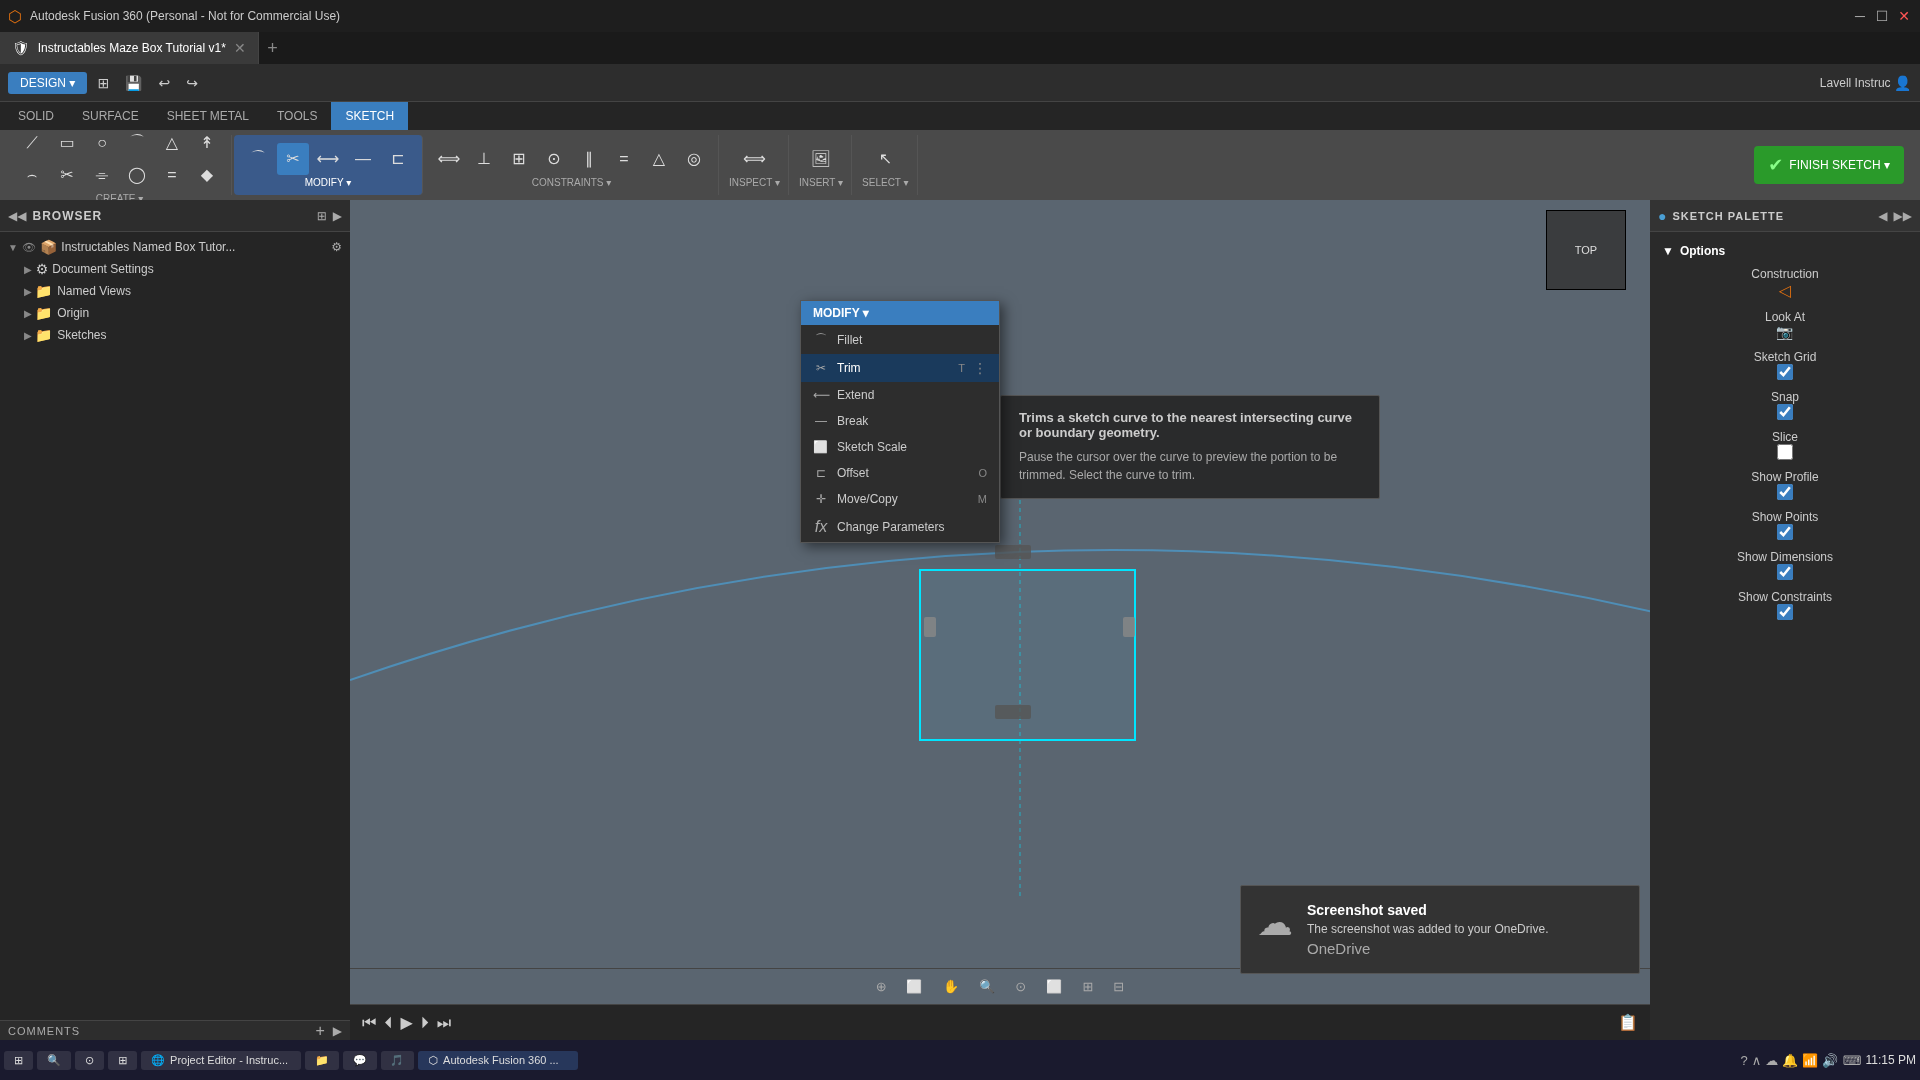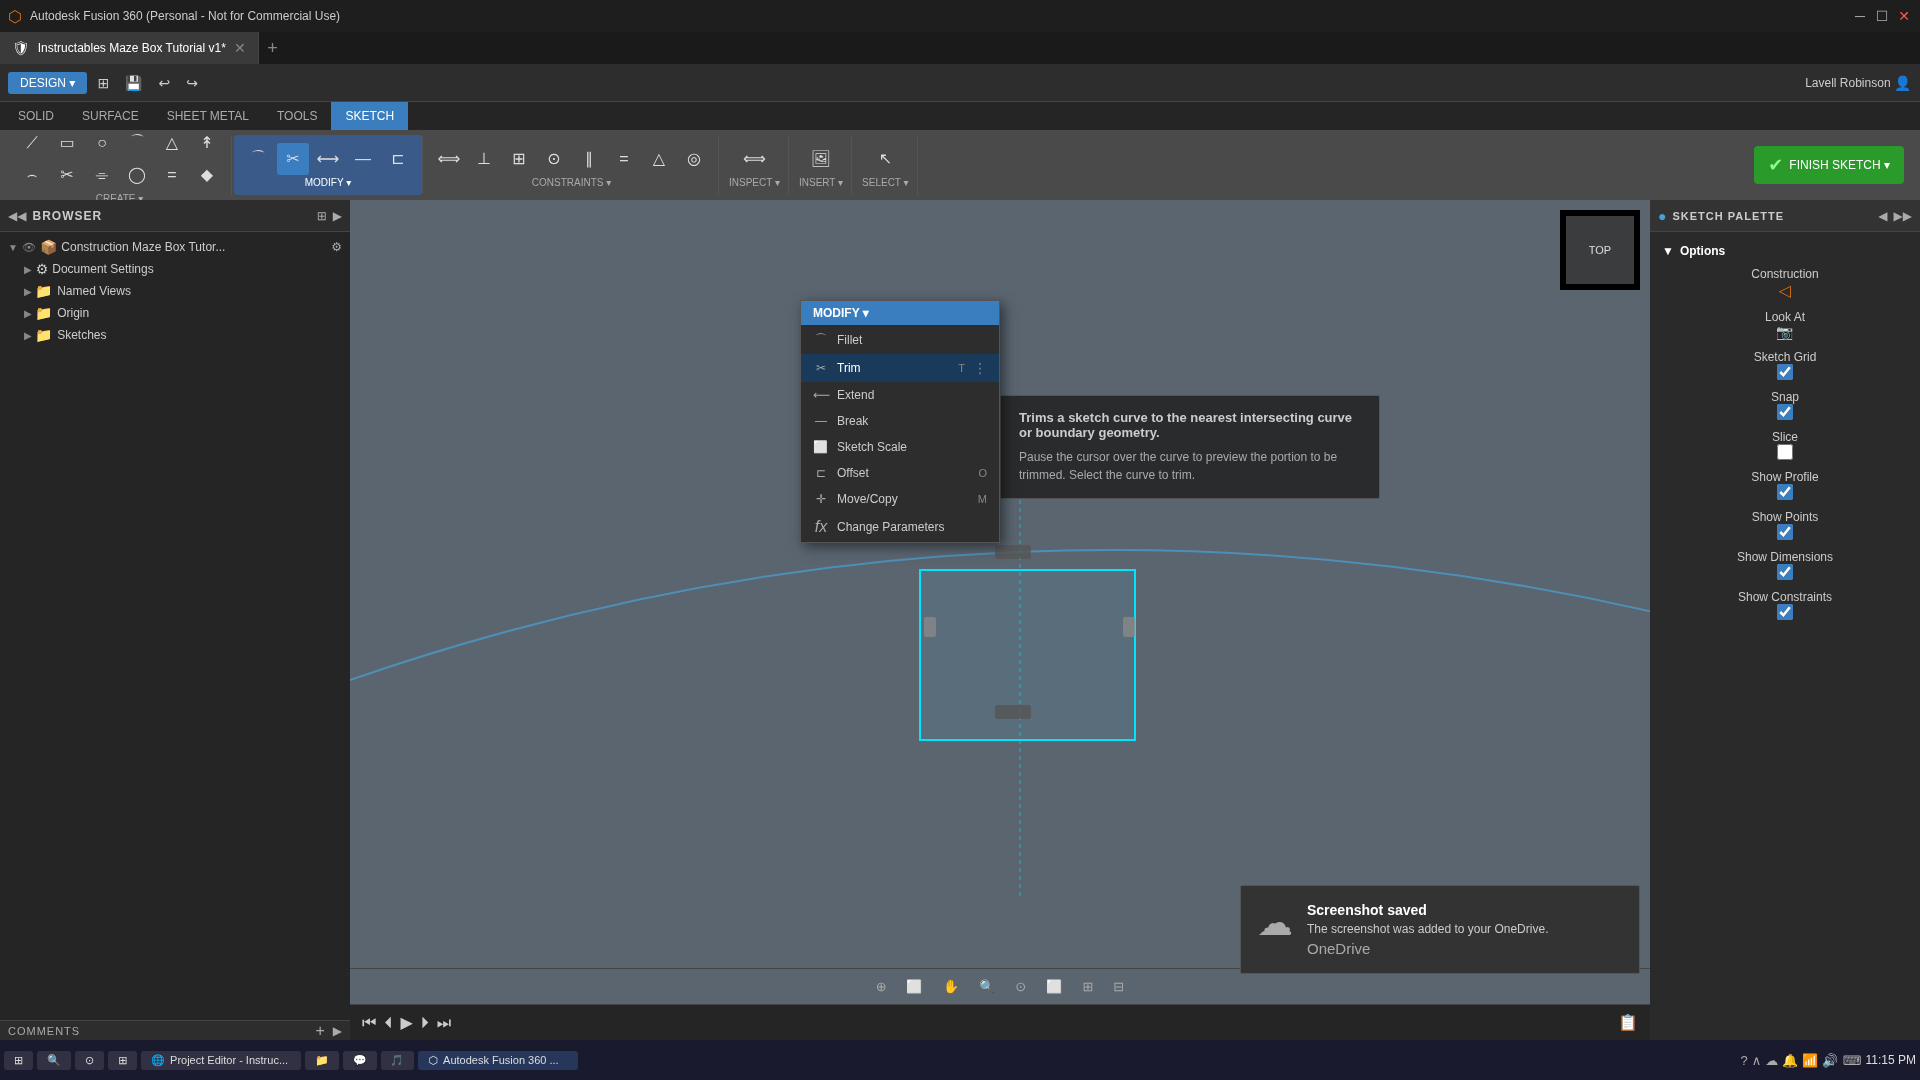--- a/index.html
+++ b/index.html
@@ -104,24 +104,24 @@
     }
     
     #sketch-svg {
       position: absolute;
       top: 0; left: 0;
       width: 100%; height: 100%;
     }
     
     #view-cube {
       position: absolute;
-      top: 10px; right: 10px;
+      top: 10px; right: 24px;
       width: 80px; height: 80px;
       background: rgba(50,50,50,0.8);
-      border: 6px solid #000000;
+      border: 1px solid #000000;
       display: flex; align-items: center; justify-content: center;
       color: #ddd; font-size: 11px;
     }
     #sketch-palette-header {
       background: #333;
       height: 32px;
       display: flex;
       align-items: center;
       padding: 0 8px;
       gap: 6px;
@@ -396,21 +396,21 @@
 
   <div id="header-left">
     <button class="design-btn">
       <span>DESIGN ▾</span>
     </button>
     <button class="nav-btn">⊞</button>
     <button class="nav-btn">💾</button>
     <button class="nav-btn">↩</button>
     <button class="nav-btn">↪</button>
     <span style="flex:1"></span>
-    <span style="color:#ccc;font-size:12px;">Lavell Robinson</span>
+    <span style="color:#ccc;font-size:12px;">Lavell Instruc</span>
     <span style="color:#3a7ebf;font-size:14px;cursor:pointer;">👤</span>
   </div>
 
   <div id="ribbon-tabs">
     <div class="ribbon-tab">SOLID</div>
     <div class="ribbon-tab">SURFACE</div>
     <div class="ribbon-tab">SHEET METAL</div>
     <div class="ribbon-tab">TOOLS</div>
     <div class="ribbon-tab active">SKETCH</div>
   </div>
@@ -502,21 +502,21 @@
         <span style="flex:1"></span>
         <span style="color:#aaa;cursor:pointer;">⊞</span>
         <span style="color:#aaa;cursor:pointer;">▶</span>
       </div>
 
       <div class="browser-tree">
         <div class="tree-item">
           <span class="arrow">▼</span>
           <span style="color:#888;font-size:11px;">👁</span>
           <span class="icon">📦</span>
-          <span>Construction Maze Box Tutor...</span>
+          <span>Instructables Named Box Tutor...</span>
           <span style="flex:1"></span>
           <span style="color:#aaa;cursor:pointer;">⚙</span>
         </div>
         <div class="tree-item tree-indent-1">
           <span class="arrow">▶</span>
           <span class="icon">⚙</span>
           <span>Document Settings</span>
         </div>
         <div class="tree-item tree-indent-1">
           <span class="arrow">▶</span>

